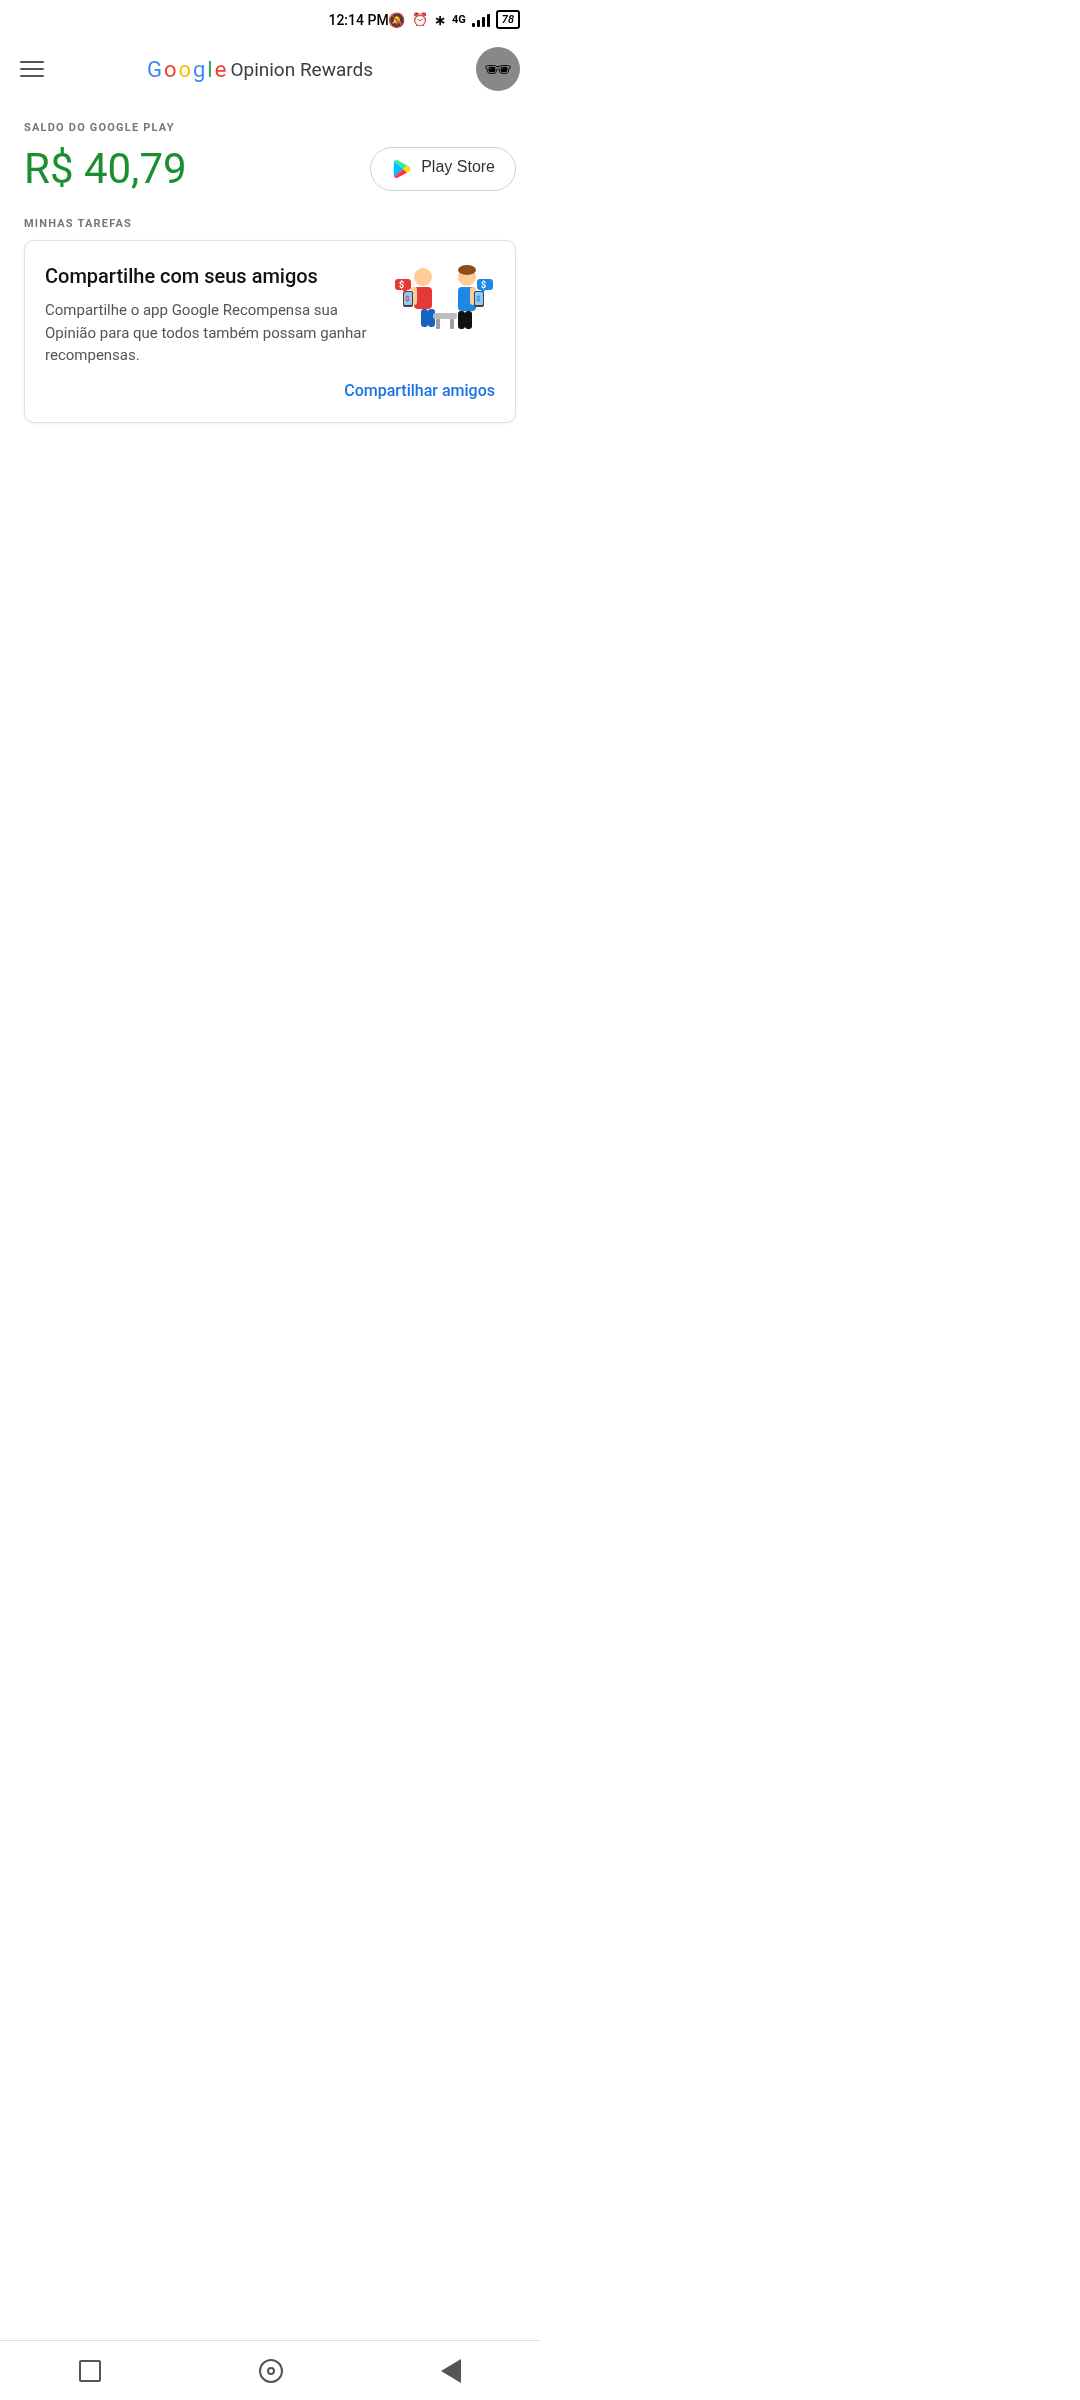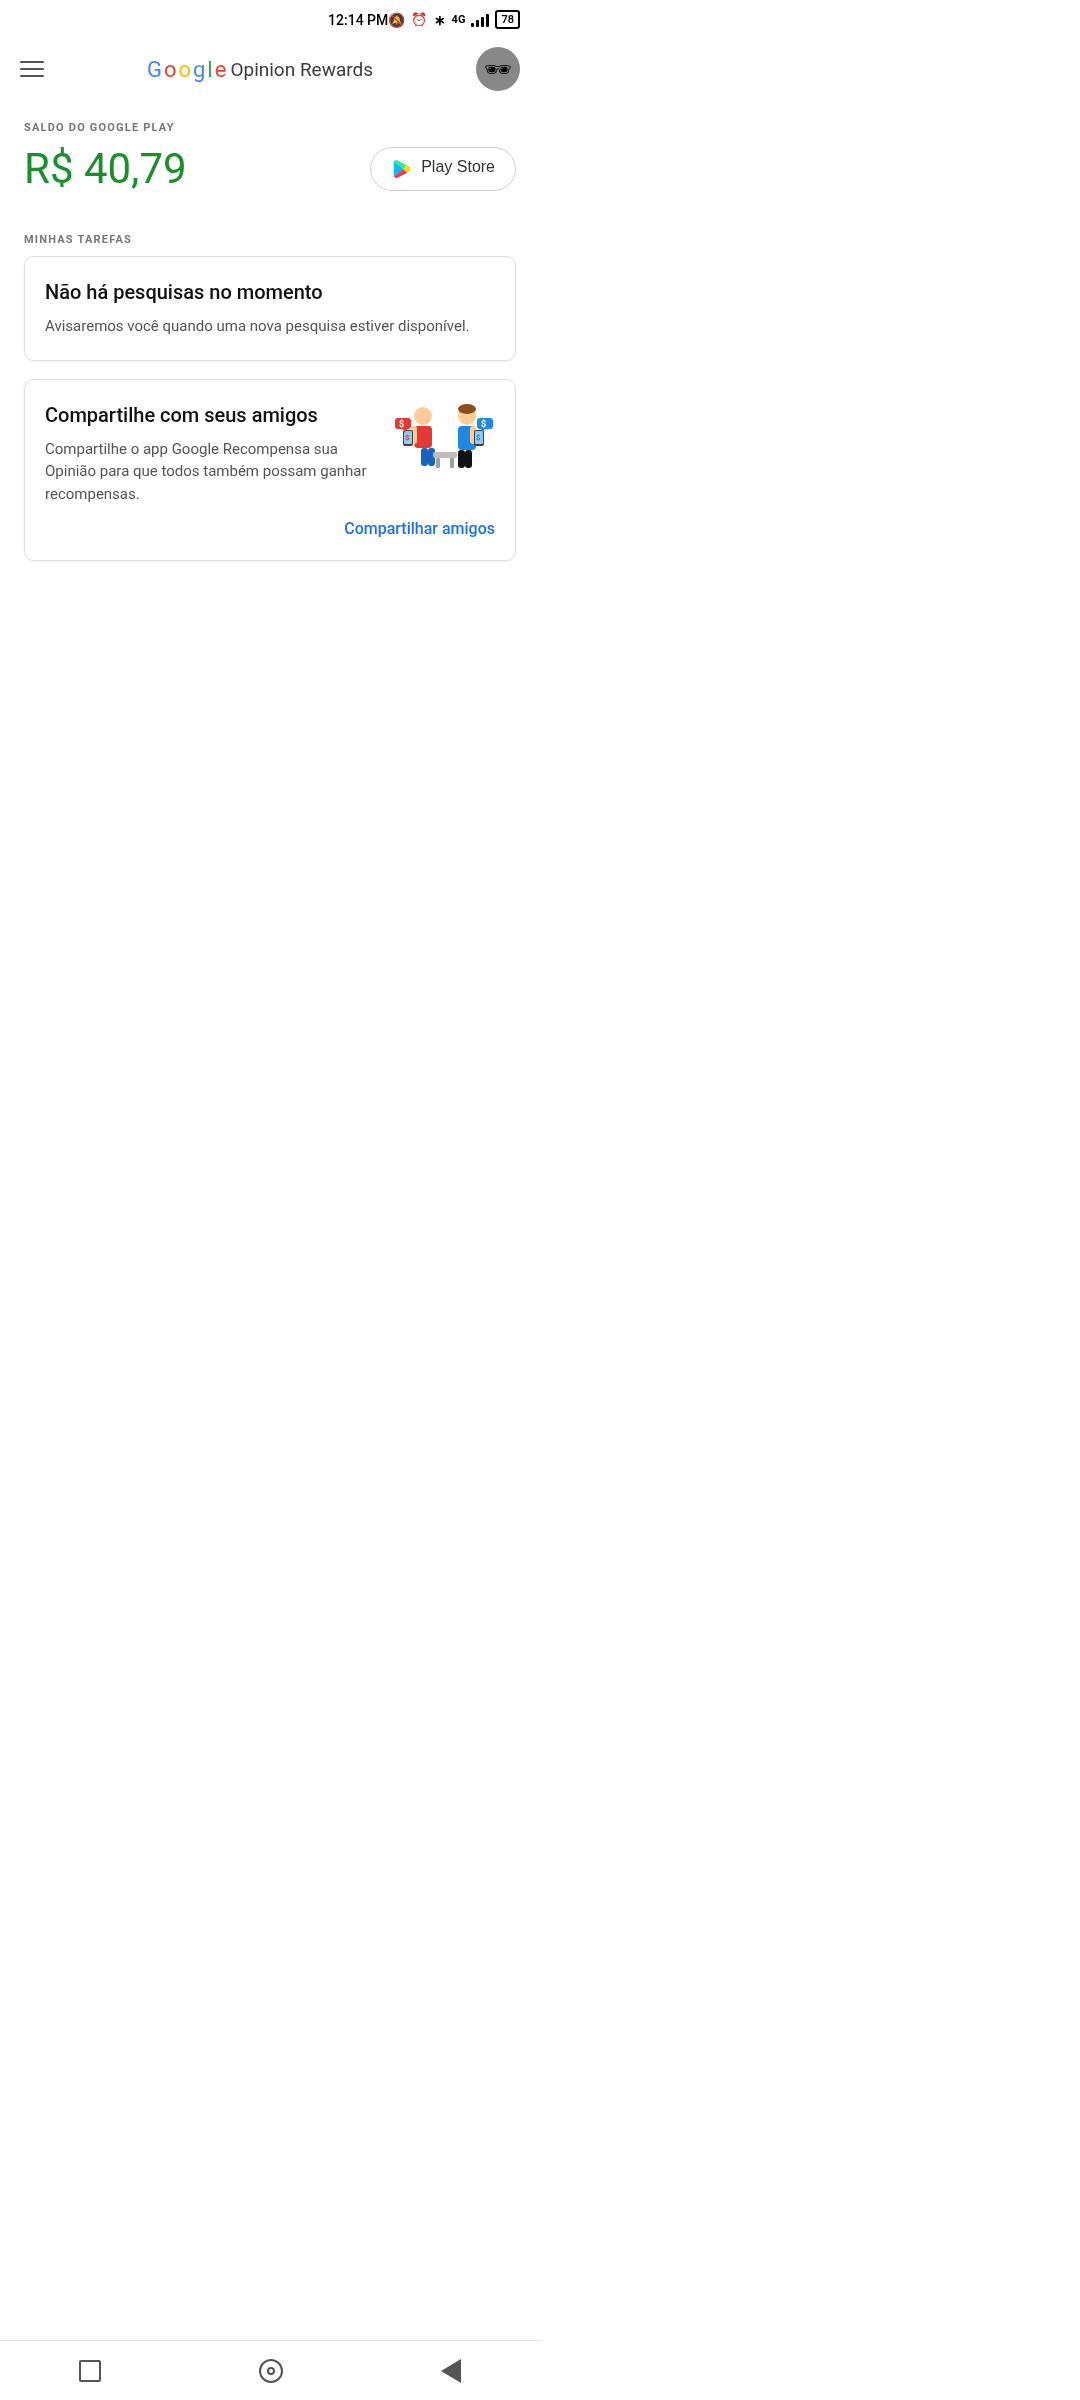--- a/index.html
+++ b/index.html
@@ -37,20 +37,21 @@
       color: #000;
     }
     .battery-box {
       border: 2px solid #000;
       border-radius: 3px;
       padding: 1px 4px;
       font-size: 11px;
       font-weight: 600;
       color: #000;
       position: relative;
+      font-style: italic;
     }
 
     
     .top-bar {
       display: flex;
       align-items: center;
       justify-content: space-between;
       padding: 12px 20px;
       background: #ffffff;
     }
@@ -109,21 +110,21 @@
       letter-spacing: 1.2px;
       color: #777;
       margin-bottom: 10px;
       margin-top: 8px;
     }
 
     .balance-row {
       display: flex;
       align-items: center;
       justify-content: space-between;
-      margin-bottom: 40px;
+      margin-bottom: 24px;
     }
     .balance-amount {
       font-size: 42px;
       font-weight: 400;
       color: #1a8f2e;
     }
 
     .play-store-btn {
       display: flex;
       gap: 8px;
@@ -333,24 +334,20 @@
         <path d="M3 20.5L13.5 12 17.5 16 6 22Z" fill="url(#pg3)"></path>
         <path d="M17.5 8L13.5 12 17.5 16 21 14V10Z" fill="url(#pg4)"></path>
       </svg>
       <span>Play Store</span>
     </button>
   </div>
 
   <div class="tasks-section">
     <div class="section-label">MINHAS TAREFAS</div>
 
-    <div class="card">
-      <div class="card-title">Não há pesquisas no momento</div>
-      <div class="card-body">Avisaremos você quando uma nova pesquisa estiver disponível.</div>
-    </div>
 
     <div class="card">
       <div class="share-card-inner">
         <div class="share-card-text">
           <div class="card-title">Compartilhe com seus amigos</div>
           <div class="card-body">Compartilhe o app Google Recompensa sua Opinião para que todos também possam ganhar recompensas.</div>
         </div>
 
         <div class="share-illustration">
           <svg viewBox="0 0 100 90" xmlns="http://www.w3.org/2000/svg" width="100" height="90">

